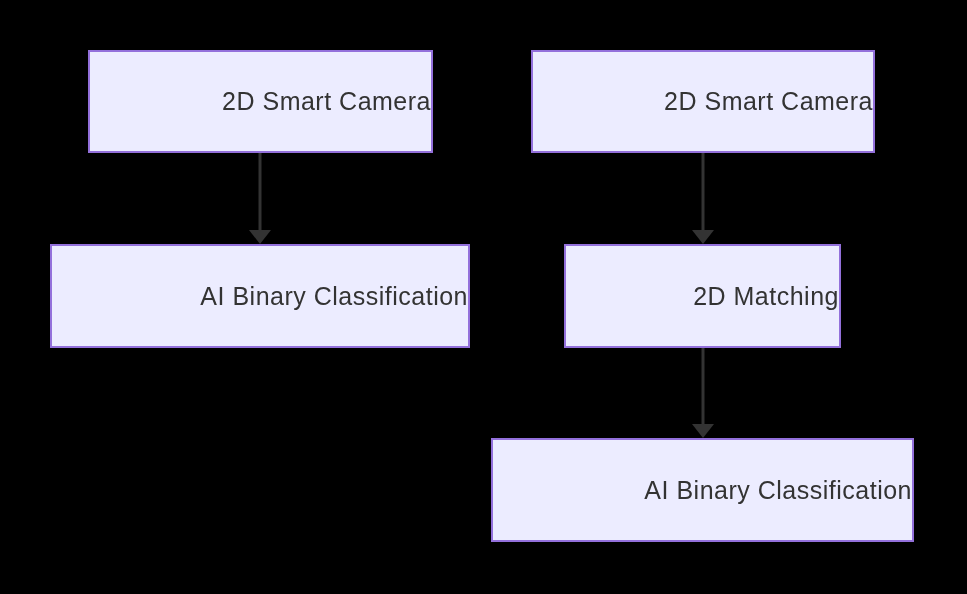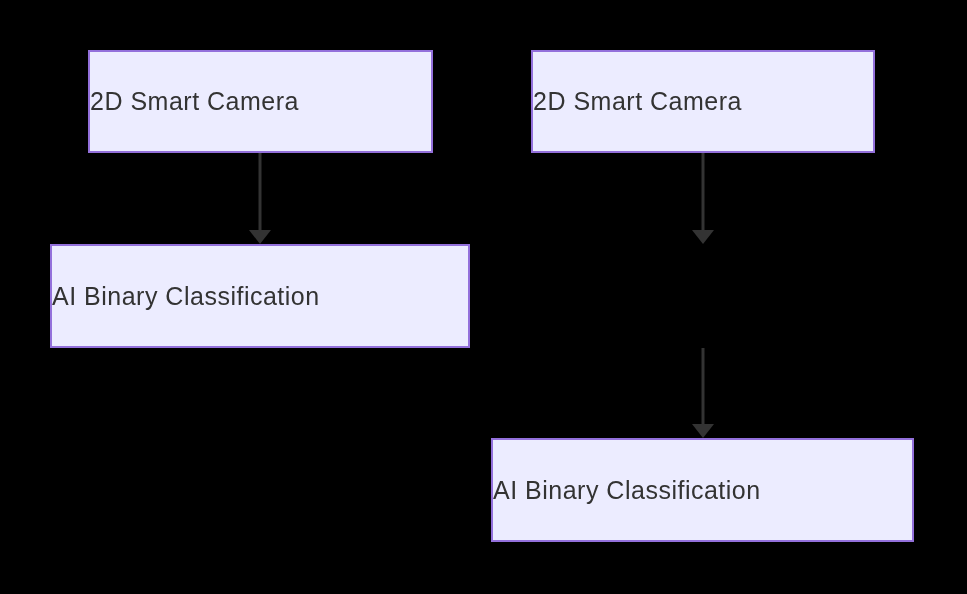--- a/index.html
+++ b/index.html
@@ -21,21 +21,21 @@
     font-family: "Liberation Sans", sans-serif;
     overflow: hidden;
   }
   .node {
     position: absolute;
     background: var(--node-fill);
     border: 2px solid var(--node-border);
     color: var(--node-text);
     display: flex;
     align-items: center;
-    justify-content: flex-start;
+    justify-content: flex-end;
     font-size: 25px;
     letter-spacing: 0.5px;
     text-align: center;
   }
   .node-a { left: 88px;  top: 50px;  width: 345px; height: 103px; }
   .node-b { left: 50px;  top: 244px; width: 420px; height: 104px; }
   .node-c { left: 531px; top: 50px;  width: 344px; height: 103px; }
   .node-d { left: 564px; top: 244px; width: 277px; height: 104px; }
   .node-e { left: 491px; top: 438px; width: 423px; height: 104px; }
 
@@ -84,20 +84,23 @@
 
   <div class="node node-c">
     <span>2D Smart Camera</span>
   </div>
 
   <div class="arrow arrow-2">
     <div class="shaft"></div>
     <div class="head"></div>
   </div>
 
+  <div class="node node-d">
+    <span>2D Matching</span>
+  </div>
 
   <div class="arrow arrow-3">
     <div class="shaft"></div>
     <div class="head"></div>
   </div>
 
   <div class="node node-e">
     <span>AI Binary Classification</span>
   </div>
 

